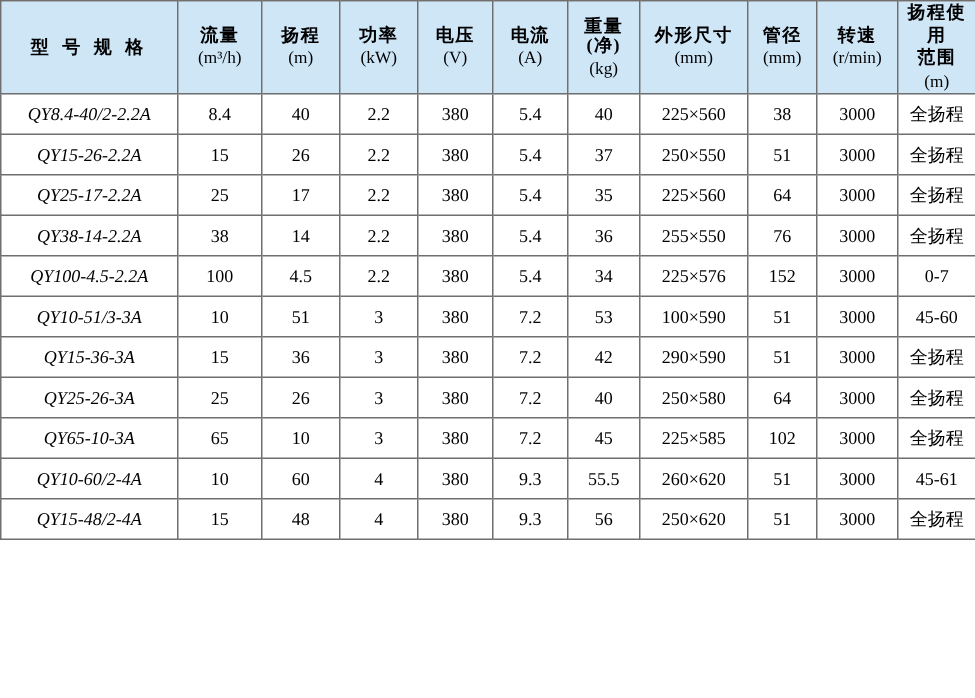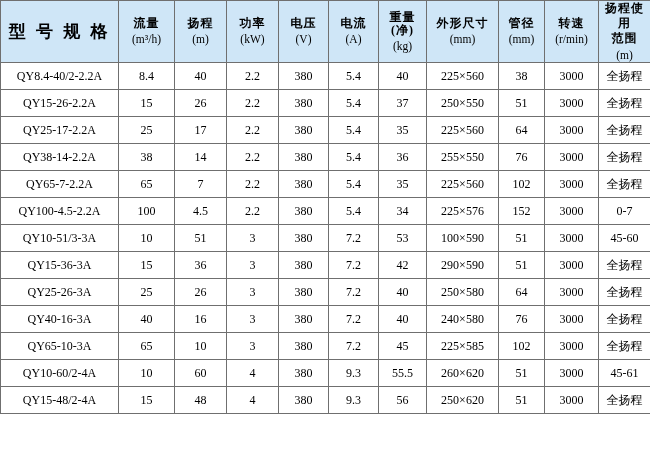--- a/index.html
+++ b/index.html
@@ -39,32 +39,33 @@
     letter-spacing: 1px;
   }
   thead td .hdr-unit {
     display: block;
     font-weight: normal;
     font-size: 11.5px;
     margin-top: 3px;
   }
   thead td.col-model .hdr-main {
     letter-spacing: 3px;
-    font-size: 17px;
+    font-size: 12px;
   }
   thead td.col-range .hdr-main {
     line-height: 15px;
   }
   tbody td {
     background: #ffffff;
   }
   tbody td.model {
     text-align: left;
     padding-left: 5px;
     font-size: 12px;
+    font-style: italic;
   }
   
   col.c0 { width: 118px; }
   col.c1 { width: 56px; }
   col.c2 { width: 52px; }
   col.c3 { width: 52px; }
   col.c4 { width: 50px; }
   col.c5 { width: 50px; }
   col.c6 { width: 48px; }
   col.c7 { width: 72px; }
@@ -185,33 +186,20 @@
         <td>2.2</td>
         <td>380</td>
         <td>5.4</td>
         <td>36</td>
         <td>255×550</td>
         <td>76</td>
         <td>3000</td>
         <td>全扬程</td>
       </tr>
       <tr>
-        <td class="model">QY65-7-2.2A</td>
-        <td>65</td>
-        <td>7</td>
-        <td>2.2</td>
-        <td>380</td>
-        <td>5.4</td>
-        <td>35</td>
-        <td>225×560</td>
-        <td>102</td>
-        <td>3000</td>
-        <td>全扬程</td>
-      </tr>
-      <tr>
         <td class="model">QY100-4.5-2.2A</td>
         <td>100</td>
         <td>4.5</td>
         <td>2.2</td>
         <td>380</td>
         <td>5.4</td>
         <td>34</td>
         <td>225×576</td>
         <td>152</td>
         <td>3000</td>
@@ -246,33 +234,20 @@
       <tr>
         <td class="model">QY25-26-3A</td>
         <td>25</td>
         <td>26</td>
         <td>3</td>
         <td>380</td>
         <td>7.2</td>
         <td>40</td>
         <td>250×580</td>
         <td>64</td>
-        <td>3000</td>
-        <td>全扬程</td>
-      </tr>
-      <tr>
-        <td class="model">QY40-16-3A</td>
-        <td>40</td>
-        <td>16</td>
-        <td>3</td>
-        <td>380</td>
-        <td>7.2</td>
-        <td>40</td>
-        <td>240×580</td>
-        <td>76</td>
         <td>3000</td>
         <td>全扬程</td>
       </tr>
       <tr>
         <td class="model">QY65-10-3A</td>
         <td>65</td>
         <td>10</td>
         <td>3</td>
         <td>380</td>
         <td>7.2</td>

